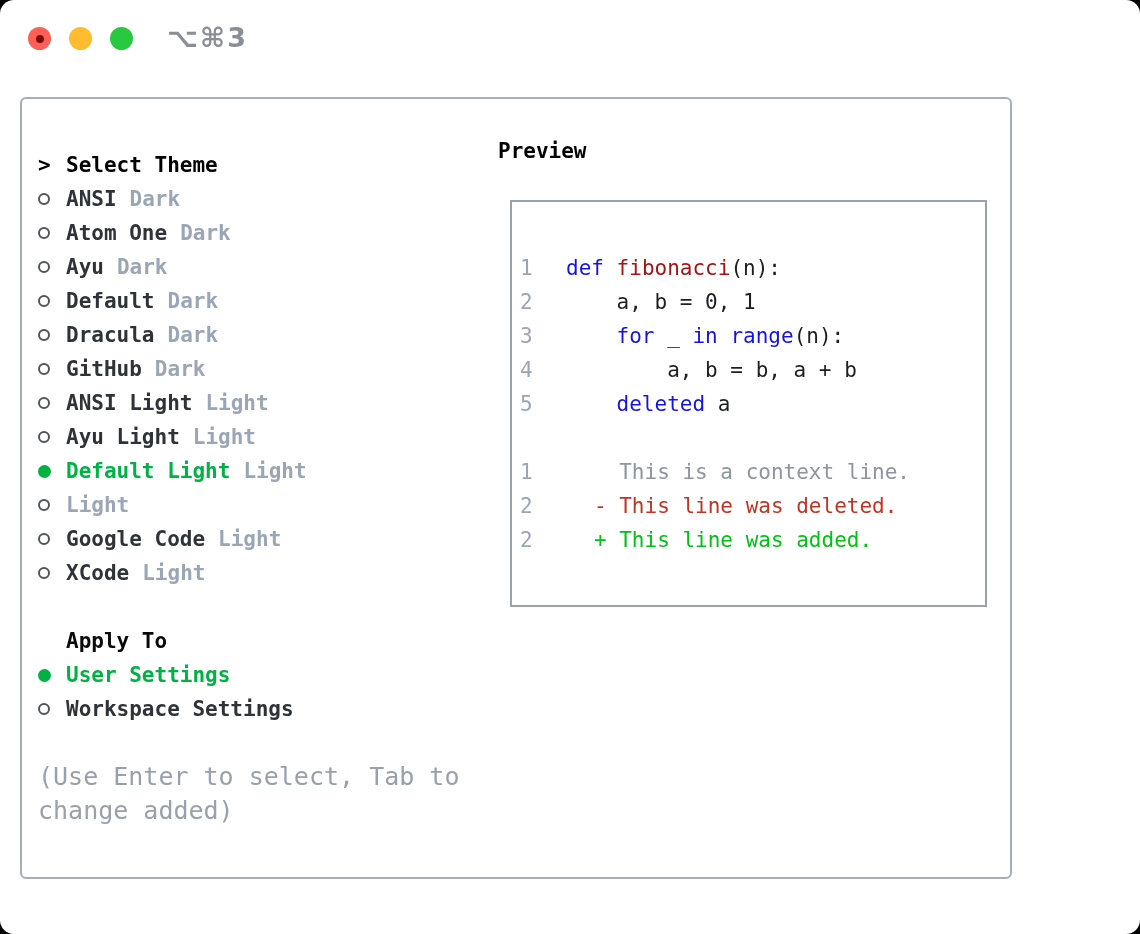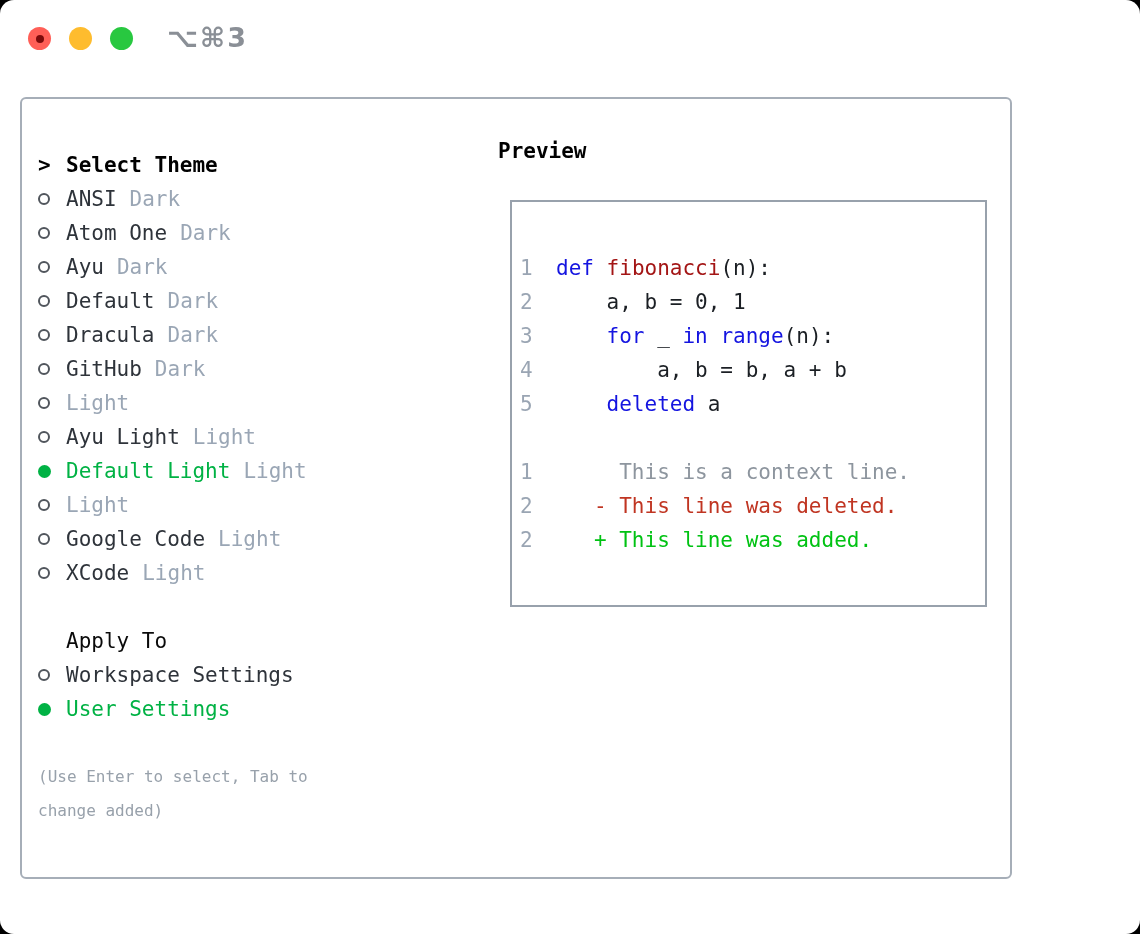--- a/index.html
+++ b/index.html
@@ -29,46 +29,46 @@
 
   
   .outer-box{
     position:absolute;left:20px;top:97px;width:992px;height:782px;
     border:2px solid #a6aeb8;border-radius:6px;box-sizing:border-box;
     background:#fff;
   }
 
   
   .left-panel{position:absolute;left:38px;top:148px;width:440px;}
-  .row{height:34px;display:flex;align-items:center;font-size:21px;line-height:34px;}
+  .row{height:34px;display:flex;align-items:center;font-size:21px;line-height:34px;font-weight:bold;}
   .marker{width:28px;flex:0 0 28px;display:flex;align-items:center;}
   .title-row{font-weight:bold;color:#000;}
   .title-row .marker{font-weight:bold;color:#000;}
   .radio{width:8px;height:8px;border:2px solid #50555c;border-radius:50%;}
   .radio.sel{width:13px;height:13px;border:none;background:var(--sel-green);}
   .item-name{color:#2e333a;margin-right:13px;white-space:pre;}
   .item-name.sel{color:var(--sel-green);}
   .item-tag{color:#9aa6b5;white-space:pre;}
   .spacer{height:34px;}
   .apply-title{color:#0a0a0a;}
-  .hint{font-size:16px;line-height:34px;color:#98a1ab;white-space:pre;}
+  .hint{font-size:25px;line-height:34px;color:#98a1ab;white-space:pre;}
 
   
   .preview-title{
     position:absolute;left:498px;top:134px;font-size:21px;line-height:34px;
     font-weight:bold;color:#000;
   }
   .preview-box{
     position:absolute;left:510px;top:200px;width:477px;height:407px;
     border:2px solid #98a1ac;box-sizing:border-box;background:#fff;
     padding-top:49px;overflow:hidden;
   }
   .crow{height:34px;display:flex;font-size:21px;line-height:34px;}
   .ln{width:44px;flex:0 0 44px;box-sizing:border-box;padding-left:8px;color:var(--ln-color);}
-  .ctext{white-space:pre;color:var(--plain);}
+  .ctext{white-space:pre;color:var(--plain);margin-left:10px;}
   .tok-kw{color:var(--kw);}
   .tok-fn{color:var(--fn);}
   .dtext{white-space:pre;}
   .dtext.context{color:var(--ctx);text-align:right;}
   .dtext.deleted{color:var(--del);}
   .dtext.added{color:var(--add);}
 </style>
 </head>
 <body>
 
@@ -133,20 +133,21 @@
           <span class="marker">
             <span class="radio"></span>
           </span>
           <span class="item-name">GitHub</span>
           <span class="item-tag">Dark</span>
         </div>
         <div class="row">
           <span class="marker">
             <span class="radio"></span>
           </span>
+          <span class="item-name">ANSI Light</span>
           <span class="item-tag">Light</span>
         </div>
         <div class="row">
           <span class="marker">
             <span class="radio"></span>
           </span>
           <span class="item-name">Ayu Light</span>
           <span class="item-tag">Light</span>
         </div>
         <div class="row">
@@ -181,29 +182,29 @@
     <div class="spacer"></div>
 
     <div class="row">
       <span class="marker"></span>
       <span class="apply-title">Apply To</span>
     </div>
 
     <div id="apply-list">
         <div class="row">
           <span class="marker">
+            <span class="radio sel"></span>
+          </span>
+          <span class="item-name sel">User Settings</span>
+        </div>
+        <div class="row">
+          <span class="marker">
             <span class="radio"></span>
           </span>
           <span class="item-name">Workspace Settings</span>
-        </div>
-        <div class="row">
-          <span class="marker">
-            <span class="radio sel"></span>
-          </span>
-          <span class="item-name sel">User Settings</span>
         </div>
       </div>
 
     <div class="spacer"></div>
 
     <div class="hint">(Use Enter to select, Tab to</div>
     <div class="hint">change added)</div>
   </div>
 
   <div class="preview-title">Preview</div>

